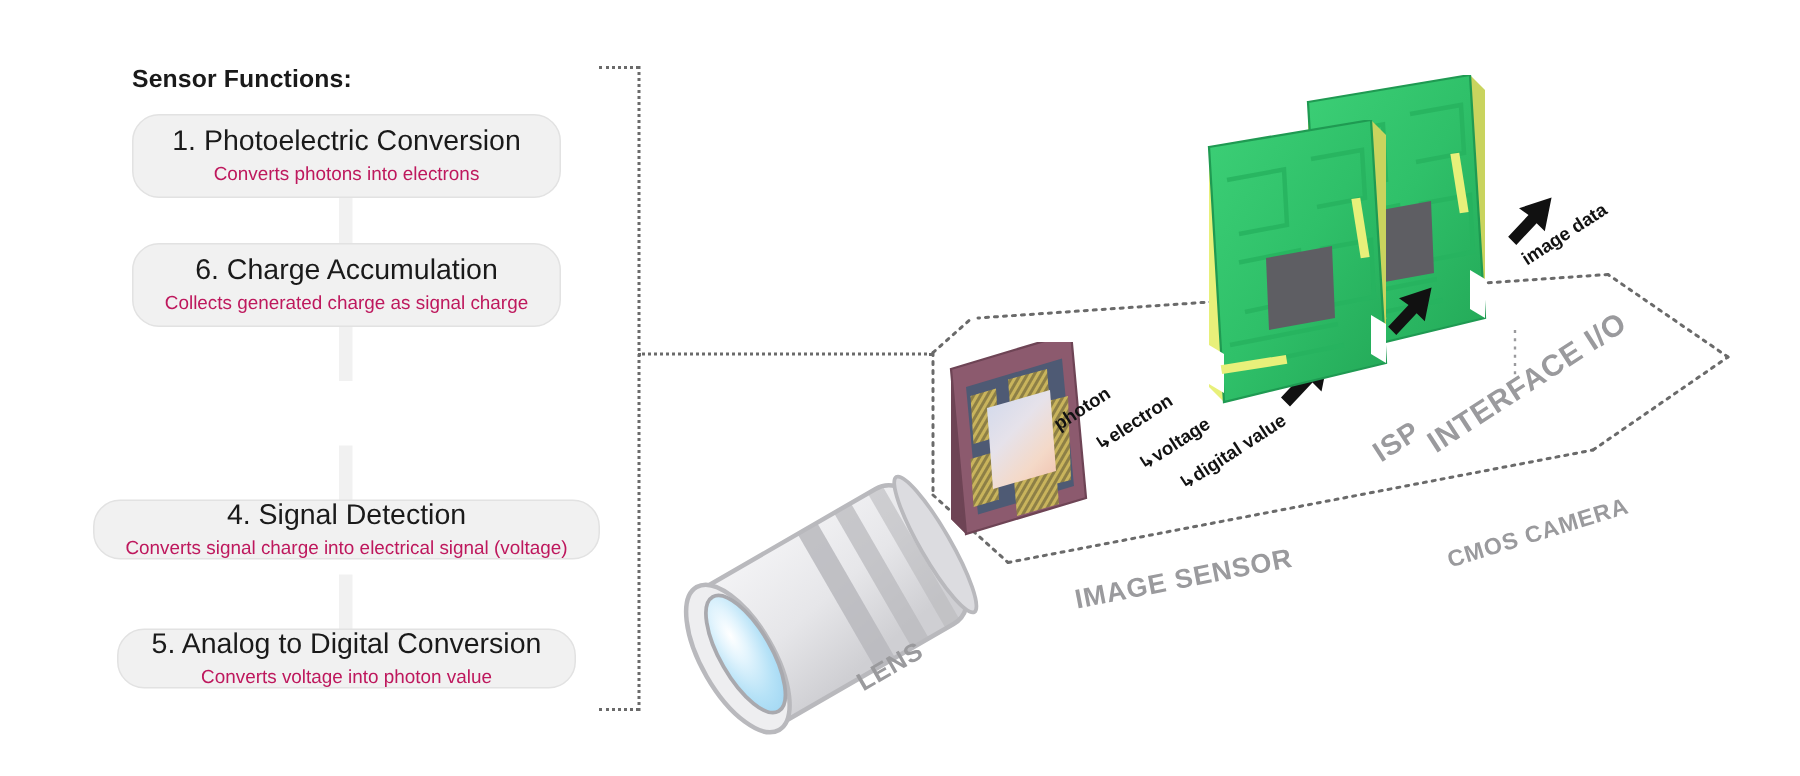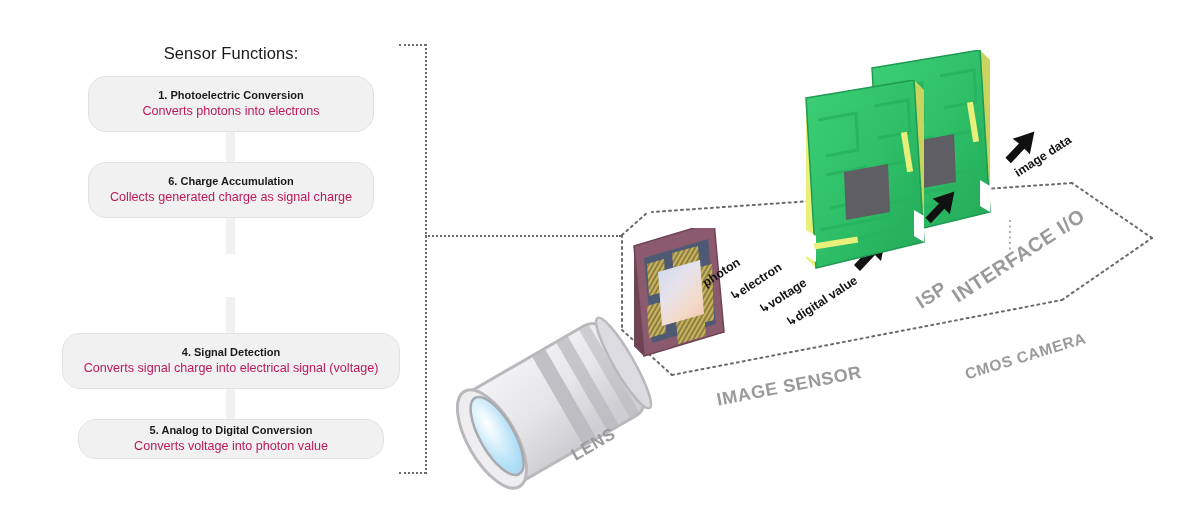--- a/index.html
+++ b/index.html
@@ -1,29 +1,29 @@
 <!DOCTYPE html>
 <html><head>
 <meta charset="utf-8">
 <style>
   html,body{margin:0;padding:0;background:#ffffff;}
   body{width:1200px;height:517px;overflow:hidden;font-family:"Liberation Sans","DejaVu Sans",sans-serif;}
   #stage{position:relative;width:1200px;height:517px;background:#fff;}
 
   
   #flow-title{
-    position:absolute;left:88px;top:44px;width:286px;text-align:center;
-    font-size:16.5px;font-weight:normal;color:#1a1a1a;letter-spacing:.1px;
+    position:absolute;left:88px;top:44px;width:286px;
+    font-size:16.5px;font-weight:bold;color:#1a1a1a;letter-spacing:.1px;
   }
   .step-box{
     position:absolute;background:#f1f1f1;border:1px solid #e2e2e2;
     border-radius:18px;box-sizing:border-box;
     display:flex;flex-direction:column;align-items:center;justify-content:center;
   }
-  .step-title{font-size:11px;font-weight:bold;color:#1a1a1a;line-height:1.15;white-space:nowrap;text-align:center;}
+  .step-title{font-size:19px;font-weight:normal;color:#1a1a1a;line-height:1.15;white-space:nowrap;text-align:center;}
   .step-desc{font-size:12.6px;color:#be185d;line-height:1.2;margin-top:3px;white-space:nowrap;}
   .connector{position:absolute;width:9px;background:#f1f1f1;left:226px;}
 
   
   .dotline-v{position:absolute;border-left:2px dotted #6a6a6a;}
   .dotline-h{position:absolute;border-top:2px dotted #6a6a6a;}
 
   
   #iso-dotted{position:absolute;left:0;top:0;width:1200px;height:517px;pointer-events:none;}
 
@@ -63,21 +63,21 @@
     <div class="step-title">1. Photoelectric Conversion</div>
     <div class="step-desc">Converts photons into electrons</div>
   </div>
 
   <div class="step-box" style="left:88px;top:162px;width:286px;height:56px;">
     <div class="step-title">6. Charge Accumulation</div>
     <div class="step-desc">Collects generated charge as signal charge</div>
   </div>
 
 
-  <div class="step-box" style="left:62px;top:333px;width:338px;height:56px;">
+  <div class="step-box" style="left:62px;top:333px;width:338px;height:40px;">
     <div class="step-title">4. Signal Detection</div>
     <div class="step-desc">Converts signal charge into electrical signal (voltage)</div>
   </div>
 
   <div class="step-box" style="left:78px;top:419px;width:306px;height:40px;">
     <div class="step-title">5. Analog to Digital Conversion</div>
     <div class="step-desc">Converts voltage into photon value</div>
   </div>
 
   <div class="dotline-h" style="left:399px;top:44px;width:27px;"></div>

